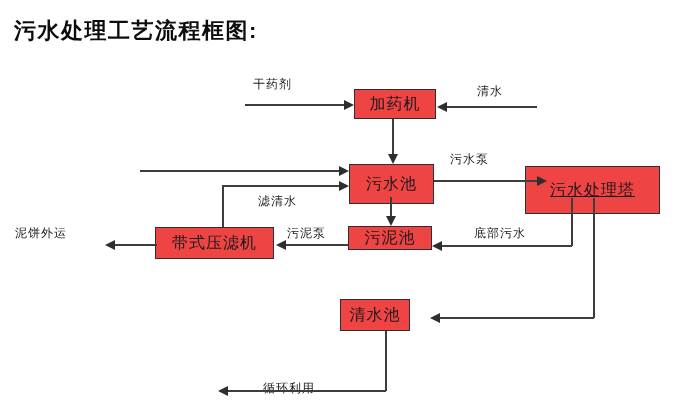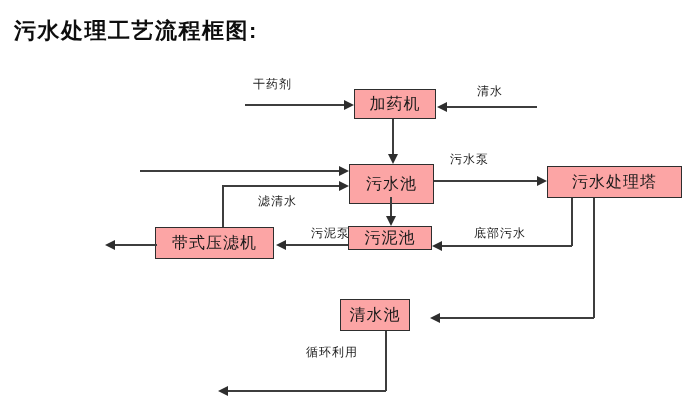--- a/index.html
+++ b/index.html
@@ -8,21 +8,21 @@
     font-family:"Liberation Sans","DejaVu Sans",sans-serif;
     color:#161616;
   }
   .canvas{position:absolute;left:0;top:0;width:700px;height:420px;background:#ffffff;}
   .title{
     position:absolute;left:14px;top:16px;
     font-size:22px;font-weight:bold;letter-spacing:1.5px;color:#0d0d0d;
     white-space:nowrap;
   }
   .node{
-    position:absolute;background:#fca5a5;border:1.5px solid #2e2e2e;
+    position:absolute;background:#ef4444;border:1.5px solid #2e2e2e;
     display:flex;align-items:center;justify-content:center;
     font-size:16px;color:#1a1a1a;letter-spacing:1px;white-space:nowrap;
     box-sizing:border-box;
   }
   .flabel{
     position:absolute;font-size:12px;color:#1a1a1a;letter-spacing:1px;
     white-space:nowrap;
   }
   .hline,.vline{position:absolute;background:#3d3d3d;}
   .hline{height:1.5px;}
@@ -34,32 +34,33 @@
 </style>
 </head>
 <body>
 
 <div class="canvas">
 
   <div class="title">污水处理工艺流程框图:</div>
 
   <div class="node" style="left:354px;top:89px;width:82px;height:30px;">加药机</div>
   <div class="node" style="left:349px;top:164px;width:85px;height:40px;">污水池</div>
-  <div class="node" style="left:547px;top:166px;width:135px;height:32px;">污水处理塔</div>
+  <div class="node" style="left:525px;top:166px;width:135px;height:48px;text-decoration:underline;">污水处理塔</div>
   <div class="node" style="left:155px;top:227px;width:119px;height:32px;">带式压滤机</div>
   <div class="node" style="left:348px;top:226px;width:84px;height:24px;">污泥池</div>
   <div class="node" style="left:340px;top:299px;width:70px;height:32px;">清水池</div>
 
   <div class="flabel" style="left:253px;top:76px;">干药剂</div>
   <div class="flabel" style="left:477px;top:83px;">清水</div>
   <div class="flabel" style="left:450px;top:151px;">污水泵</div>
   <div class="flabel" style="left:258px;top:193px;">滤清水</div>
-  <div class="flabel" style="left:287px;top:225px;margin-left:24px;">污泥泵</div>
+  <div class="flabel" style="left:287px;top:225px;">污泥泵</div>
   <div class="flabel" style="left:474px;top:225px;">底部污水</div>
-  <div class="flabel" style="left:263px;top:344px;margin-left:43px;">循环利用</div>
+  <div class="flabel" style="left:15px;top:225px;">泥饼外运</div>
+  <div class="flabel" style="left:263px;top:380px;">循环利用</div>
 
   <div class="hline" style="left:245px;top:104px;width:100px;"></div>
   <div class="ah ah-right" style="left:344px;top:100px;"></div>
 
   <div class="hline" style="left:447px;top:106px;width:90px;"></div>
   <div class="ah ah-left" style="left:437px;top:102px;"></div>
 
   <div class="vline" style="left:392px;top:119px;height:36px;"></div>
   <div class="ah ah-down" style="left:388px;top:154px;"></div>
 

